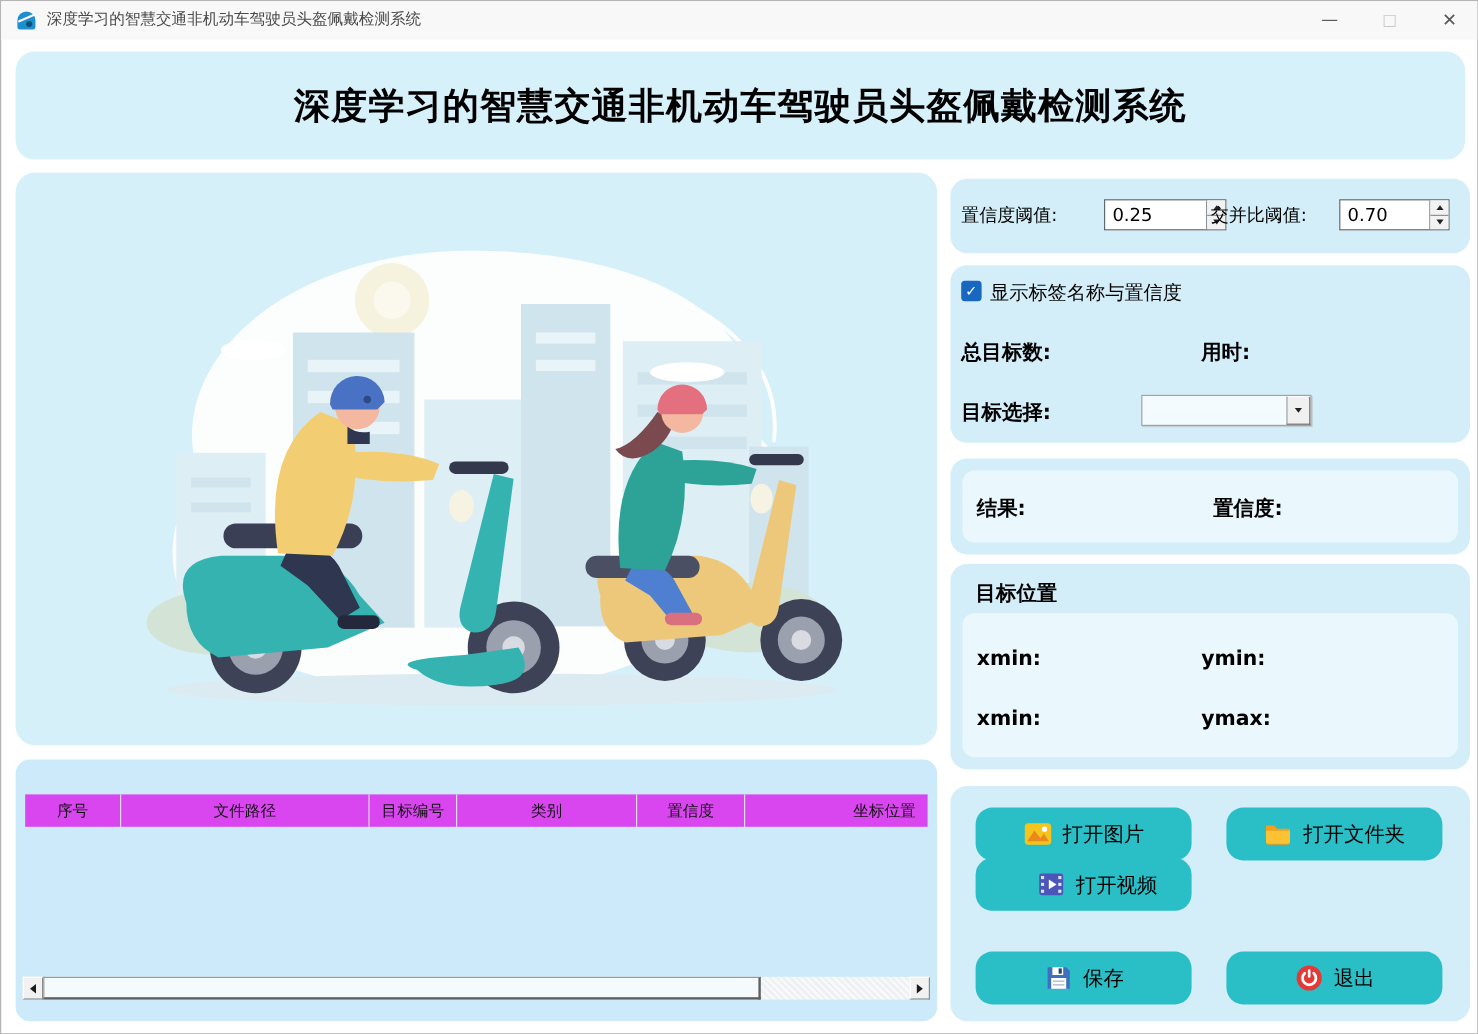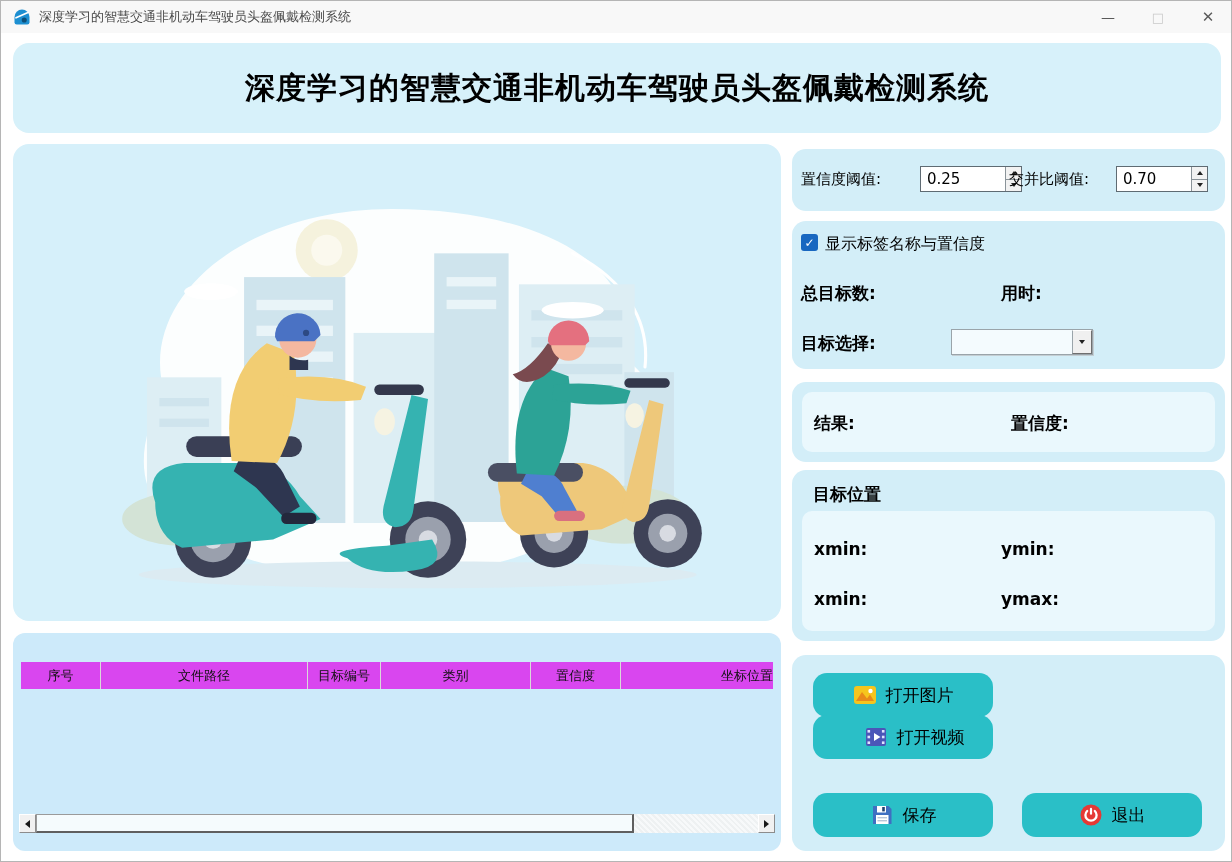--- a/index.html
+++ b/index.html
@@ -19,21 +19,21 @@
   .win-btn.close { font-size:15px; }
   
   .banner { position:absolute; left:12px; top:42px; width:1208px; height:90px; background:#d7f1fa; border-radius:16px; display:flex; align-items:center; justify-content:center; }
   .banner-title { font-size:30px; font-weight:bold; color:#000; letter-spacing:1px; }
   
   .image-panel { position:absolute; left:12px; top:143px; width:768px; height:477px; background:#d6f0fa; border-radius:16px; display:flex; align-items:center; justify-content:center; overflow:hidden; }
   
   .table-panel { position:absolute; left:12px; top:632px; width:768px; height:218px; background:#cdeafa; border-radius:12px; }
   .thead { position:absolute; left:8px; top:29px; width:752px; height:27px; display:flex; background:#d946ef; }
   .th { height:27px; display:flex; align-items:center; justify-content:center; font-size:13px; color:#111; border-right:1px solid #d9d9d9; }
-  .th:last-child { border-right:none; justify-content:flex-end; }
+  .th:last-child { border-right:none; justify-content:flex-end; padding-right:10px; }
   .th-0{width:80px;} .th-1{width:207px;} .th-2{width:73px;text-align:right;} .th-3{width:150px;} .th-4{width:90px;} .th-5{width:152px;}
   .tbody { position:absolute; left:8px; top:56px; width:752px; height:122px; }
   .hscroll { position:absolute; left:6px; top:181px; width:756px; height:19px; background:repeating-linear-gradient(45deg,#eef1f2 0 2px,#f7f9fa 2px 4px); }
   .scroll-btn { position:absolute; top:0; width:17px; height:19px; background:#f1f1f1; border:1px solid #8c8c8c; border-top-color:#ffffff; border-left-color:#ffffff; display:flex; align-items:center; justify-content:center; cursor:pointer; }
   .scroll-btn.left { left:0; }
   .scroll-btn.right { right:0; }
   .tri-l { width:0;height:0;border:4px solid transparent;border-right:5px solid #1a1a1a;border-left:none; }
   .tri-r { width:0;height:0;border:4px solid transparent;border-left:5px solid #1a1a1a;border-right:none; }
   .scroll-thumb { position:absolute; left:17px; top:0; width:598px; height:19px; background:#f5fbfd; border:1px solid #9a9a9a; border-right:2px solid #5f5f5f; border-bottom:2px solid #5f5f5f; cursor:grab; }
   
@@ -271,20 +271,27 @@
 
   <div class="rpanel p-buttons">
     <button class="abtn c1 r1">
       <svg viewBox="0 0 24 24">
           <rect x="1" y="3" width="22" height="18" rx="3" fill="#f6c51d"></rect>
           <circle cx="17.5" cy="8" r="2.2" fill="#fff"></circle>
           <path d="M3 18 L9 9 L14 15.5 L17 11.5 L21 18 Z" fill="#e8891a"></path>
         </svg>
       <span>打开图片</span>
     </button>
+    <button class="abtn c2 r1">
+      <svg viewBox="0 0 24 24">
+          <path d="M2 5 h7 l2.2 2.6 H22 v11.4 a2 2 0 0 1 -2 2 H4 a2 2 0 0 1 -2 -2 Z" fill="#f09f1f"></path>
+          <path d="M2 9.2 h20 v9 a2 2 0 0 1 -2 2 H4 a2 2 0 0 1 -2 -2 Z" fill="#fbc233"></path>
+        </svg>
+      <span>打开文件夹</span>
+    </button>
     <button class="abtn c1 r2">
       <svg viewBox="0 0 24 24">
           <rect x="2" y="3" width="20" height="18" rx="2" fill="#4b56b8"></rect>
           <g fill="#dfe3ff">
             <rect x="3.5" y="5" width="2.6" height="2.6"></rect>
             <rect x="3.5" y="10.7" width="2.6" height="2.6"></rect>
             <rect x="3.5" y="16.4" width="2.6" height="2.6"></rect>
             <rect x="17.9" y="5" width="2.6" height="2.6"></rect>
             <rect x="17.9" y="10.7" width="2.6" height="2.6"></rect>
             <rect x="17.9" y="16.4" width="2.6" height="2.6"></rect>

